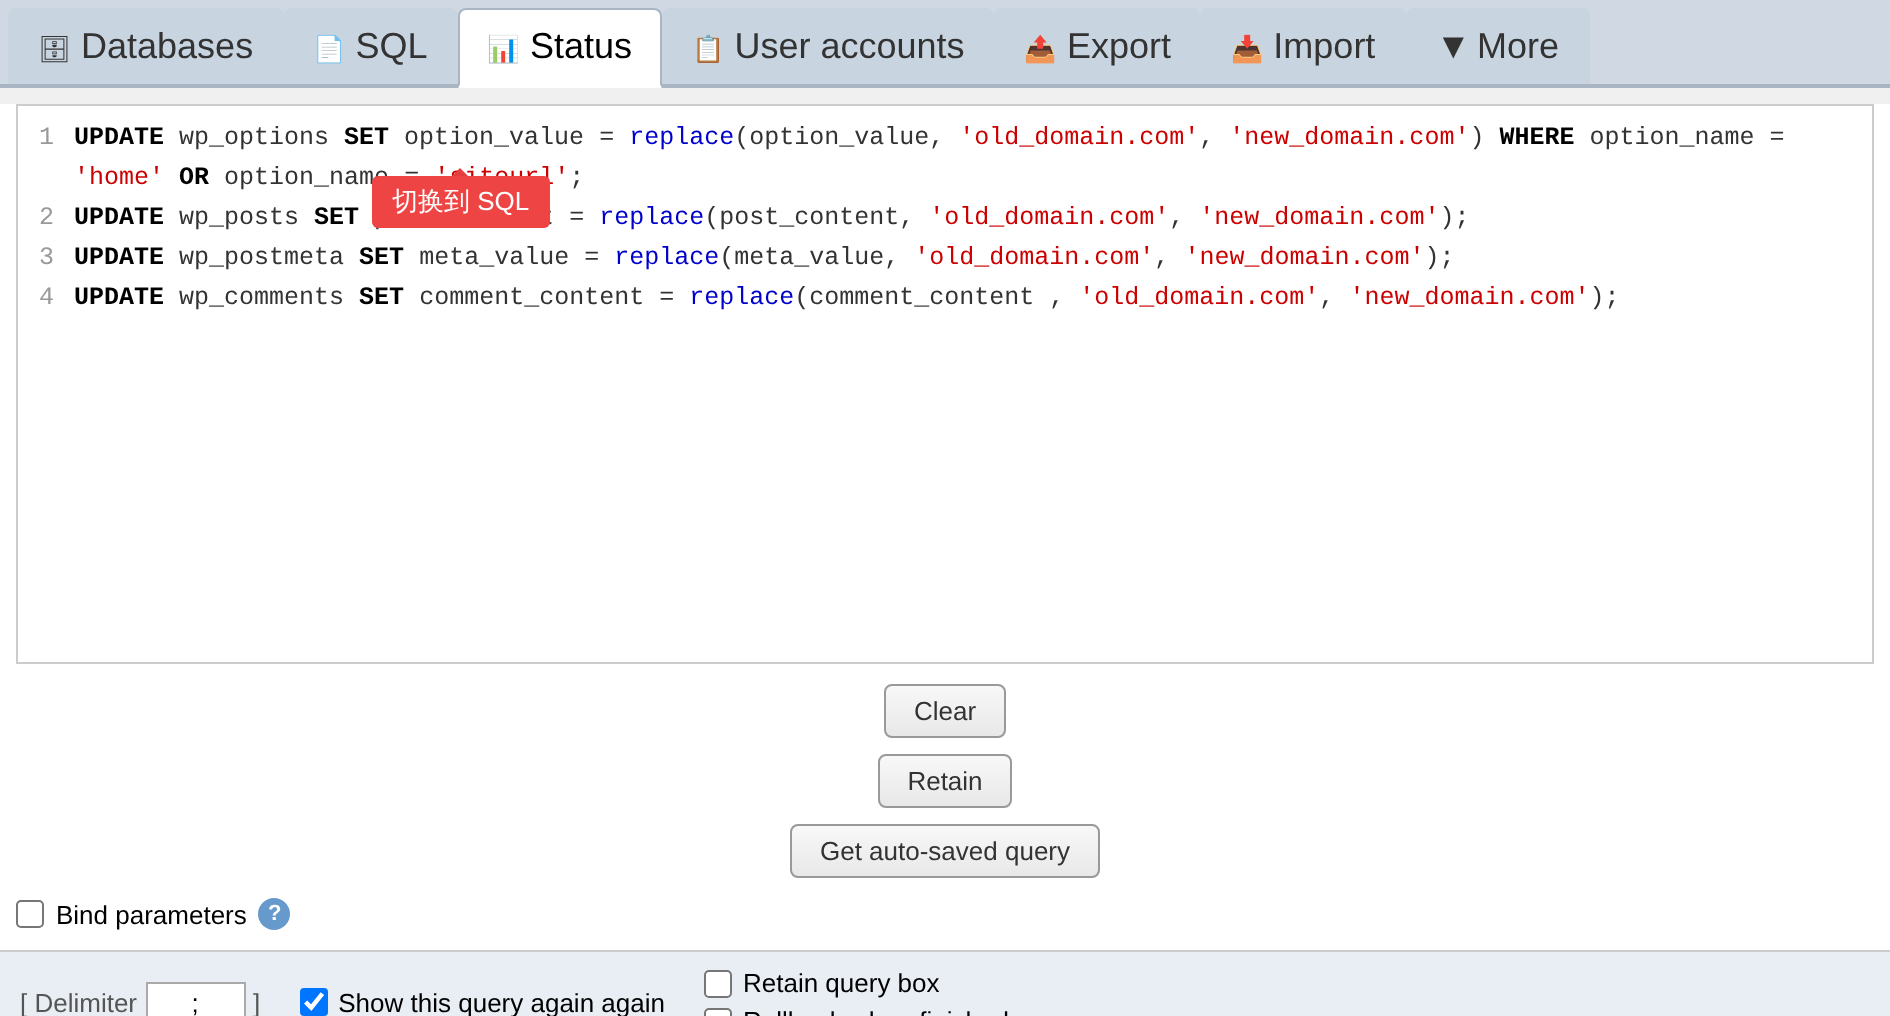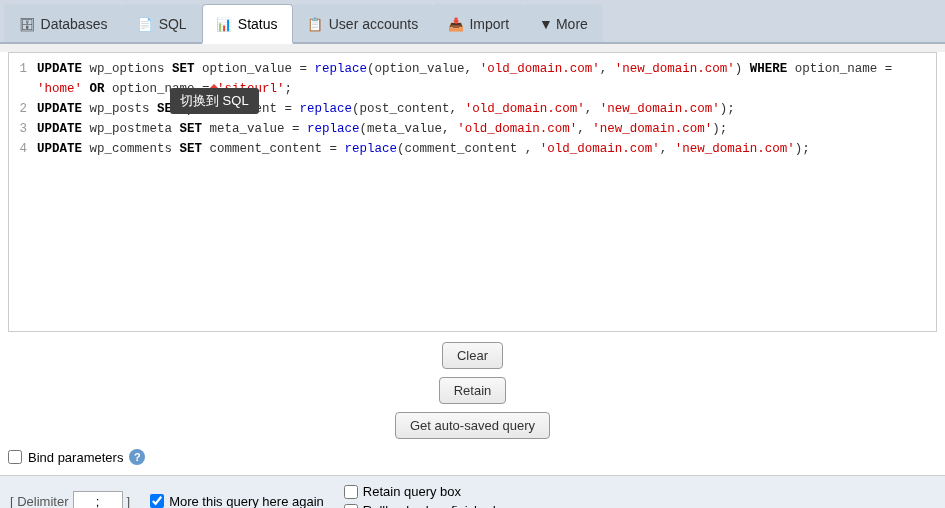--- a/index.html
+++ b/index.html
@@ -13,21 +13,21 @@
       border-bottom: 2px solid #aab5c4;
       height: 44px;
       padding-left: 4px;
     }
     .tab {
       display: flex;
       align-items: center;
       gap: 5px;
       padding: 0 14px;
       cursor: pointer;
-      font-size: 14px;
+      font-size: 18px;
       color: #333;
       border: 1px solid transparent;
       border-bottom: none;
       background: #c8d4e0;
       margin-top: 4px;
       border-radius: 4px 4px 0 0;
       position: relative;
     }
     .tab.active {
       background: #fff;
@@ -46,22 +46,22 @@
       padding: 0 14px;
       cursor: pointer;
       color: #333;
       margin-top: 4px;
     }
 
     
     .switch-tooltip {
       position: absolute;
       top: 44px;
-      left: 170px;
-      background: #404040;
+      left: 186px;
+      background: #ef4444;
       color: white;
       padding: 4px 10px;
       font-size: 13px;
       border-radius: 3px;
       white-space: nowrap;
       z-index: 100;
     }
     .switch-tooltip::before {
       content: '';
       position: absolute;
@@ -256,20 +256,24 @@
     <span class="tab-icon icon-sql"></span>
     <span>SQL</span>
   </div>
   <div class="tab active">
     <span class="tab-icon icon-status"></span>
     <span>Status</span>
   </div>
   <div class="tab">
     <span class="tab-icon icon-users"></span>
     <span>User accounts</span>
+  </div>
+  <div class="tab">
+    <span class="tab-icon icon-export"></span>
+    <span>Export</span>
   </div>
   <div class="tab">
     <span class="tab-icon icon-import"></span>
     <span>Import</span>
   </div>
   <div class="tab-more tab">
     <span>▼</span>
     <span>More</span>
   </div>
 </div>
@@ -310,21 +314,21 @@
   <div class="bottom-bar">
     <div class="delimiter-section">
       <span class="delimiter-label">[ Delimiter</span>
       <input type="text" class="delimiter-input" value=";" style="">
       <span class="delimiter-bracket">]</span>
     </div>
 
     <div class="checkboxes-section">
       <div class="checkbox-row">
         <input type="checkbox" checked="" style="">
-        <span>More this query here again</span>
+        <span>Show this query again again</span>
       </div>
     </div>
 
     <div class="checkboxes-section" style="margin-left:20px;">
       <div class="checkbox-row">
         <input type="checkbox" style="">
         <span>Retain query box</span>
       </div>
       <div class="checkbox-row">
         <input type="checkbox" style="">

